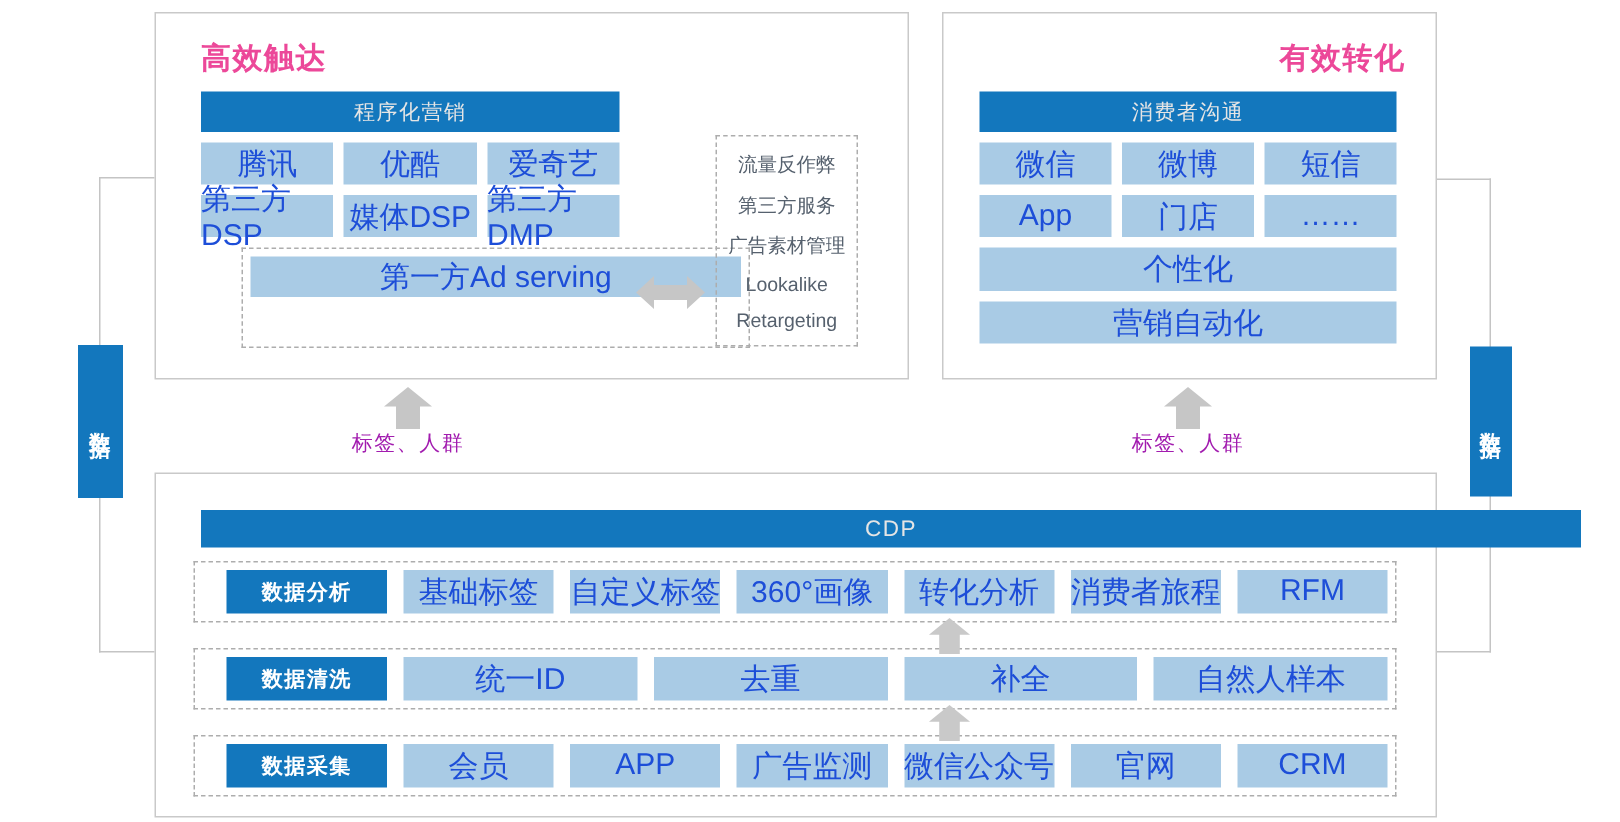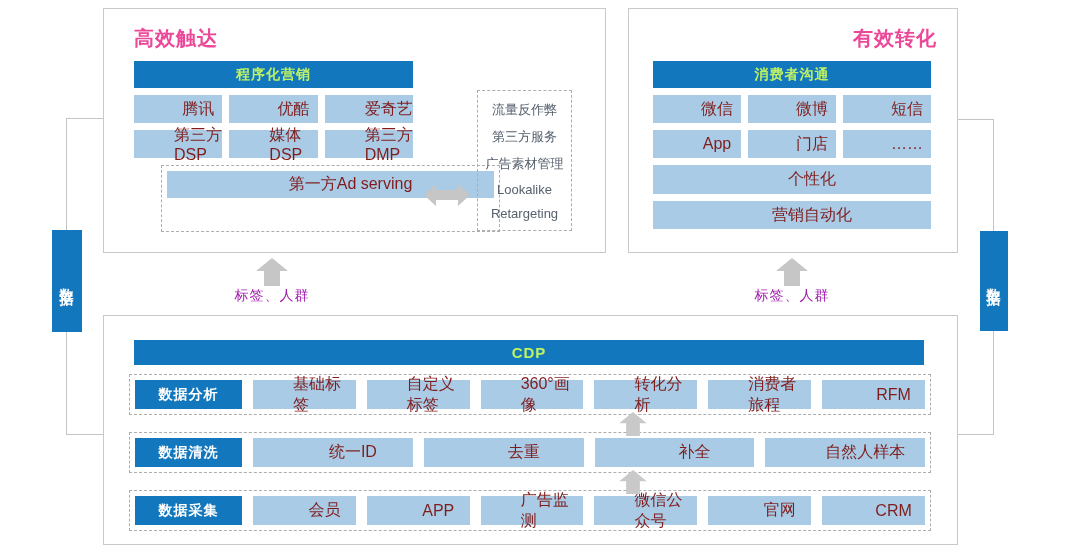--- a/index.html
+++ b/index.html
@@ -8,25 +8,25 @@
     font-family:"Liberation Sans", sans-serif; overflow:hidden;
   }
   
   .box { position:absolute; background:#fff; border:1px solid #c9c9c9; box-sizing:border-box; }
   .box-tl { left:103px; top:8px;  width:503px; height:245px; }
   .box-tr { left:628px; top:8px;  width:330px; height:245px; }
   .box-bt { left:103px; top:315px; width:855px; height:230px; }
 
   .panel-title { position:absolute; font-size:20px; font-weight:700; color:#ec4899; letter-spacing:1px; }
 
-  .hdr { position:absolute; background:#1377bd; color:#bef264; font-weight:700; font-size:14px;
+  .hdr { position:absolute; background:#1377bd; color:#e5e5e5; font-weight:400; font-size:14px;
          display:flex; align-items:center; justify-content:center; letter-spacing:1px; }
 
-  .cell { background:#a9cbe5; color:#7f1d1d; font-size:16px;
-          display:flex; align-items:center; justify-content:center; box-sizing:border-box;padding-left:40px; }
+  .cell { background:#a9cbe5; color:#1d4ed8; font-size:20px;
+          display:flex; align-items:center; justify-content:center; box-sizing:border-box; }
 
   .row3 { position:absolute; display:flex; gap:7px; }
   .row3 .cell { flex:1; height:28px; }
 
   .widebar { position:absolute; height:29px; }
 
   .dashedwrap { position:absolute; border:1px dashed #adadad; box-sizing:border-box;
                 display:flex; flex-direction:column; gap:5px; padding:5px; }
   .dashedwrap .cell { height:27px; flex:0 0 27px; }
 
@@ -52,21 +52,21 @@
 
   
   .flow-arrow { position:absolute; z-index:2; }
   .flow-label { position:absolute; width:140px; text-align:center; font-size:14px; color:#a21caf; letter-spacing:1px; }
 
   
   .cdp-row { position:absolute; left:25px; width:802px; height:41px;
              border:1px dashed #adadad; box-sizing:border-box;
              display:flex; gap:11px; padding:5px; }
   .cdp-row .row-label { flex:0 0 107px; background:#1377bd; color:#fff; font-weight:700; font-size:14px;
-                        display:flex; align-items:center; justify-content:center; letter-spacing:1px; }
+                        display:flex; align-items:center; justify-content:center; letter-spacing:1px;margin-left:16px; }
   .cdp-row .cell { flex:1; }
 
   .mini-arrow { position:absolute; z-index:2; }
 </style>
 </head>
 <body>
 
 <div class="canvas">
 
   <div class="bracket bracket-left"></div>
@@ -132,21 +132,21 @@
   <div class="flow-label" style="left:202px; top:287px;">标签、人群</div>
 
   <div class="flow-arrow" style="left:776px; top:258px;">
     <svg width="32" height="28" viewBox="0 0 32 28">
         <polygon points="16,0 32,13 24,13 24,28 8,28 8,13 0,13" fill="#c6c6c6"></polygon>
       </svg>
   </div>
   <div class="flow-label" style="left:722px; top:287px;">标签、人群</div>
 
   <section class="box box-bt">
-    <div class="hdr" style="left:30px; top:24px; width:790px; height:25px; font-size:15px;">CDP</div>
+    <div class="hdr" style="left:30px; top:24px; width:920px; height:25px; font-size:15px;">CDP</div>
 
     <div class="cdp-row" style="top:58px;">
       <div class="row-label">数据分析</div>
       <div class="cell">基础标签</div>
       <div class="cell">自定义标签</div>
       <div class="cell">360°画像</div>
       <div class="cell">转化分析</div>
       <div class="cell">消费者旅程</div>
       <div class="cell">RFM</div>
     </div>

